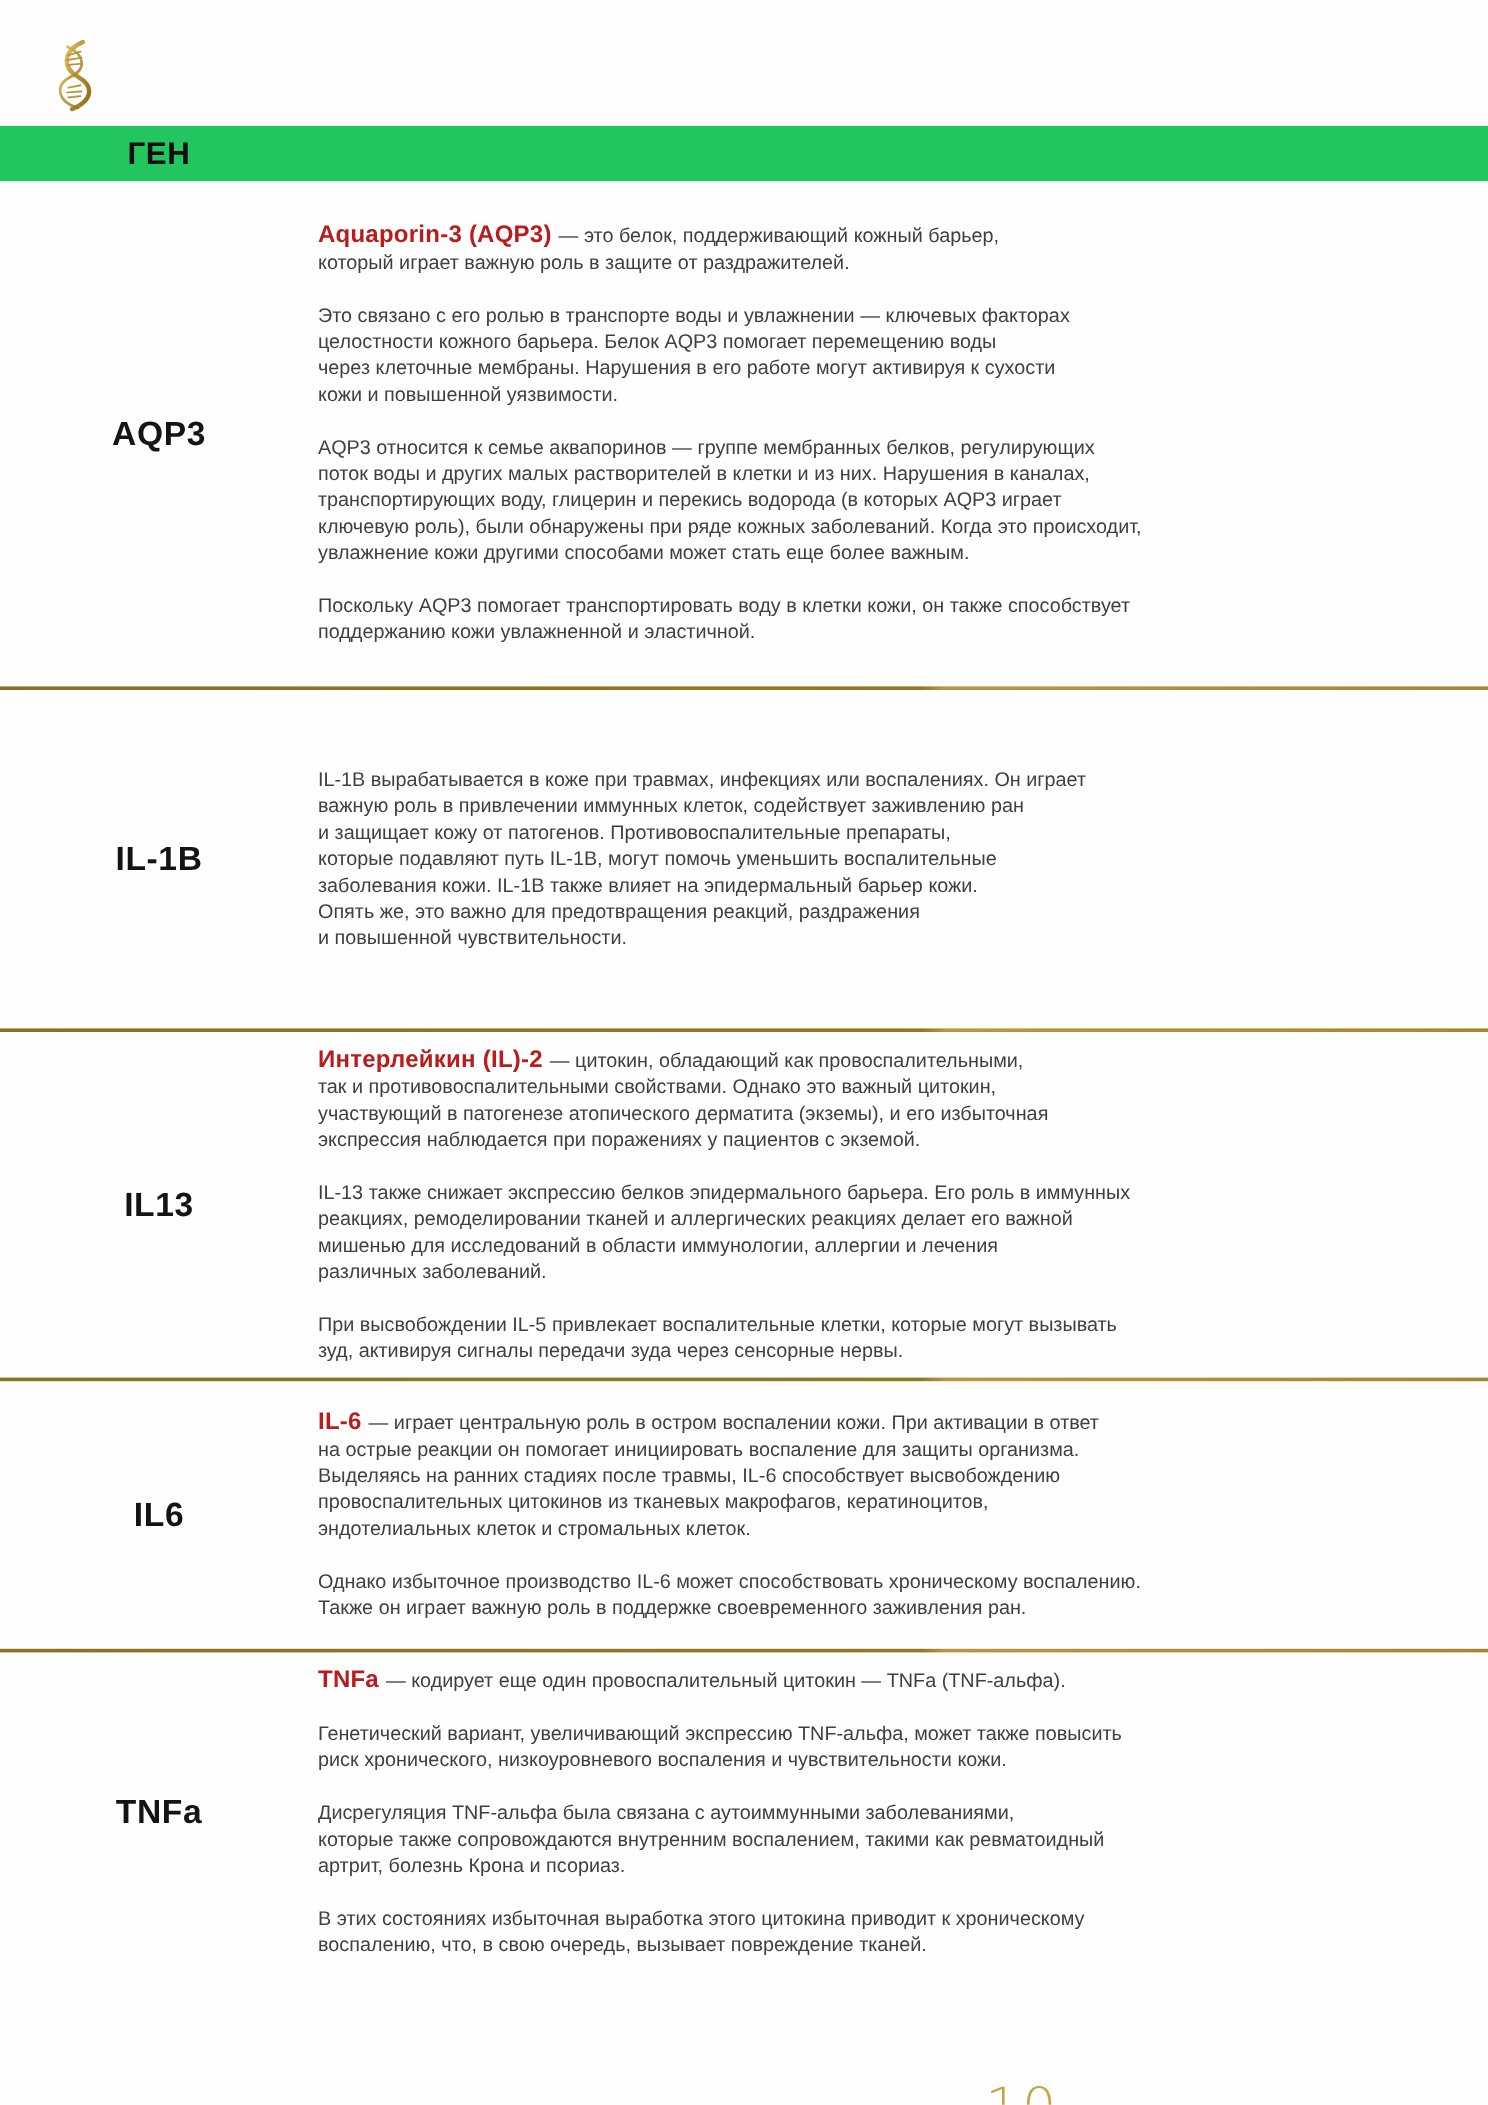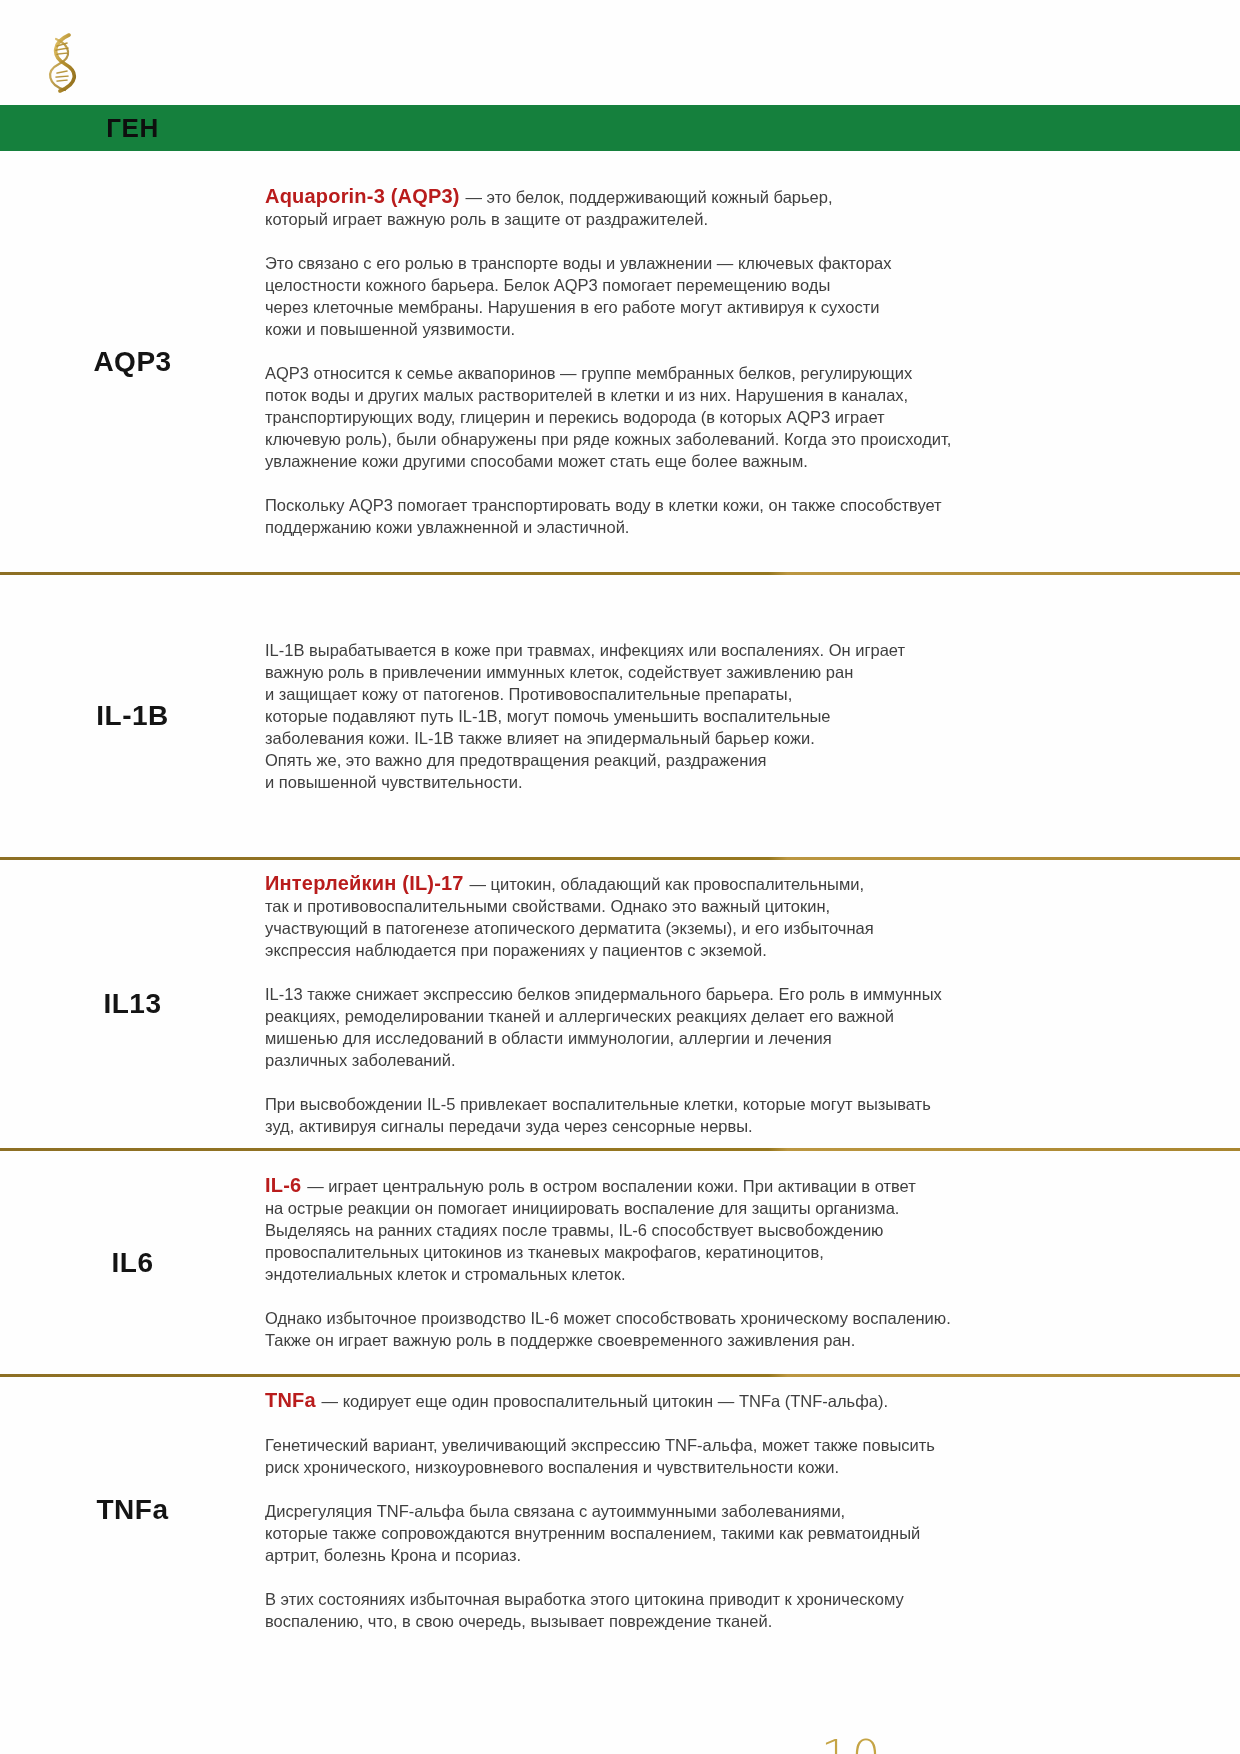--- a/index.html
+++ b/index.html
@@ -9,21 +9,21 @@
     -webkit-font-smoothing:antialiased;
   }
   .page{position:relative;width:1240px;height:1754px;background:#fefefe;}
 
   
   .top-band{height:105px;position:relative;}
   .logo{position:absolute;left:46px;top:33px;width:32px;height:60px;}
 
   
   .table-header{
-    display:flex;align-items:center;background:#15803d;height:46px;
+    display:flex;align-items:center;background:#22c55e;height:46px;
     font-weight:bold;color:#0e0e0e;font-size:26px;letter-spacing:.5px;
   }
   .th-gene{flex:0 0 265px;text-align:center;}
   .th-desc{flex:1;}
 
   
   .gene-row{display:flex;box-sizing:border-box;}
   .gene-row-0{height:421px}
   .gene-row-1{height:282px}
   .gene-row-2{height:288px}
@@ -117,21 +117,21 @@
 которые подавляют путь IL-1B, могут помочь уменьшить воспалительные
 заболевания кожи. IL-1B также влияет на эпидермальный барьер кожи.
 Опять же, это важно для предотвращения реакций, раздражения
 и повышенной чувствительности.</span></p>
         </div>
       </section>
       <div class="row-divider"></div>
       <section class="gene-row gene-row-2">
         <div class="gene-cell">IL13</div>
         <div class="desc-cell">
-          <p class="para"><b>Интерлейкин (IL)-17 </b><span>— цитокин, обладающий как провоспалительными,
+          <p class="para"><b>Интерлейкин (IL)-2 </b><span>— цитокин, обладающий как провоспалительными,
 так и противовоспалительными свойствами. Однако это важный цитокин,
 участвующий в патогенезе атопического дерматита (экземы), и его избыточная
 экспрессия наблюдается при поражениях у пациентов с экземой.</span></p>
           <p class="para"><span>IL-13 также снижает экспрессию белков эпидермального барьера. Его роль в иммунных
 реакциях, ремоделировании тканей и аллергических реакциях делает его важной
 мишенью для исследований в области иммунологии, аллергии и лечения
 различных заболеваний.</span></p>
           <p class="para"><span>При высвобождении IL-5 привлекает воспалительные клетки, которые могут вызывать
 зуд, активируя сигналы передачи зуда через сенсорные нервы.</span></p>
         </div>

